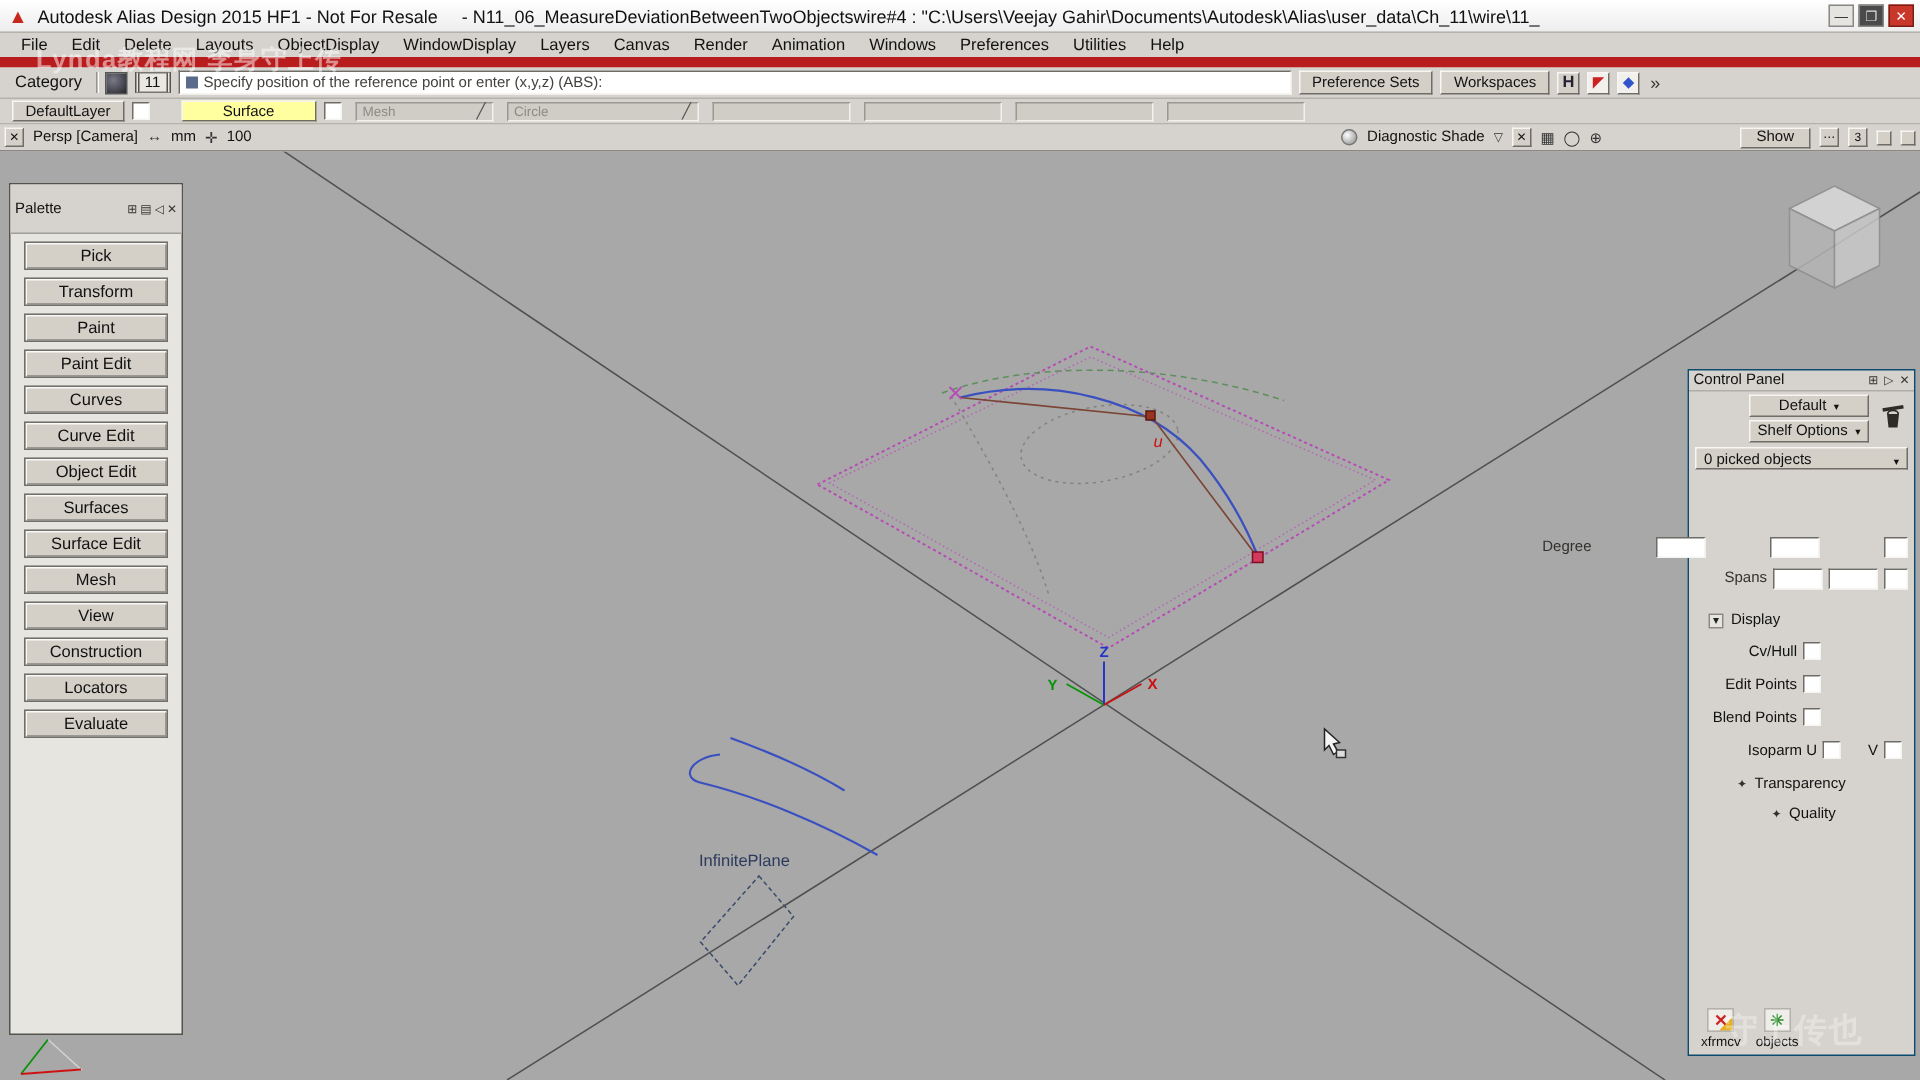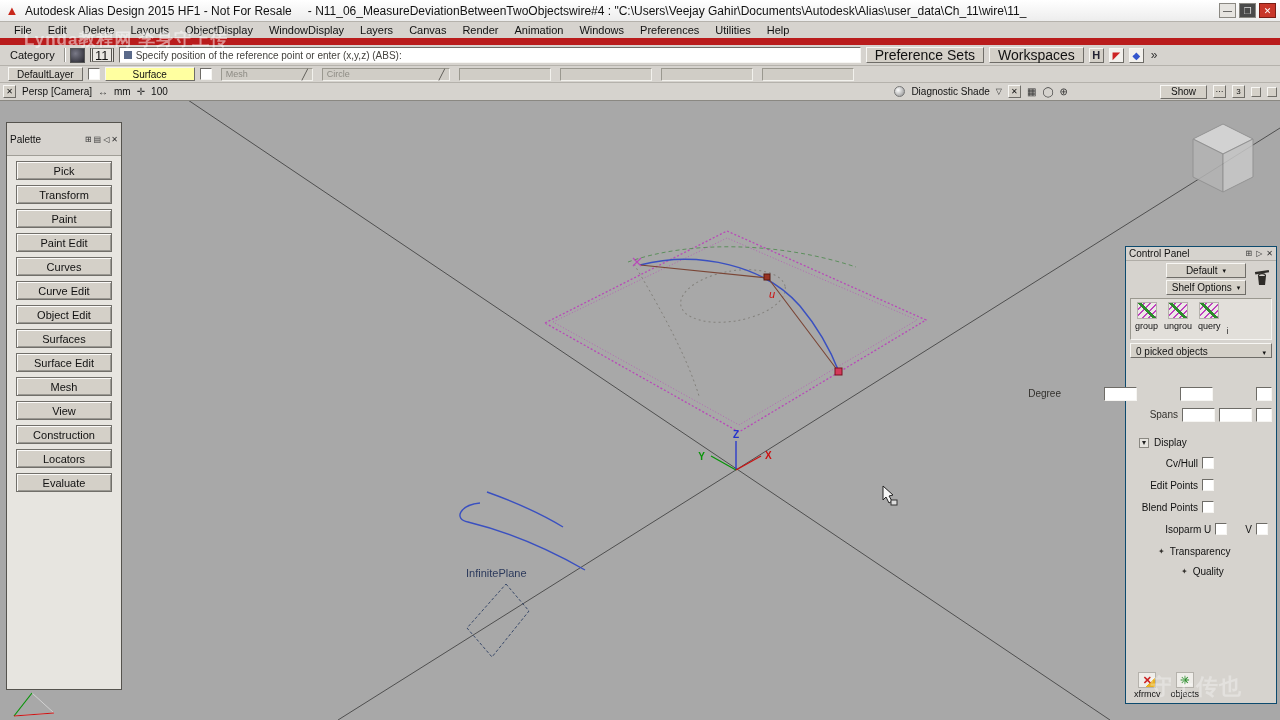--- a/index.html
+++ b/index.html
@@ -28,38 +28,38 @@
   
   .toolbar2 { height:21px; background:var(--chrome,#d6d3ce); display:flex; align-items:center;
     padding:0 6px; gap:5px; border-bottom:1px solid #b5b2ac; }
   .tb-label { padding:1px 4px; }
   .vsep { width:1px; height:14px; background:#96948e; box-shadow:1px 0 0 #fff; }
   .tb-icon { width:15px; height:15px; display:flex; align-items:center; justify-content:center;
     background:#d4d0c8; border:1px solid; border-color:#f7f6f3 #6f6d68 #6f6d68 #f7f6f3; font-size:10px; }
   .tb-icon.dark-icon { background:radial-gradient(circle at 35% 35%,#7a7a88,#26262e); border-color:#555; }
   .history-box { height:14px; min-width:24px; display:flex; align-items:center; justify-content:center;
     background:#e9e7e2; border:1px solid #77756f; border-left:3px double #55534e; border-right:3px double #55534e;
-    font-size:13px; }
+    font-size:10px; }
   .prompt-field { flex:1; max-width:742px; height:16px; background:#fff; border:1px solid;
     border-color:#6e6c67 #f6f5f2 #f6f5f2 #6e6c67; display:flex; align-items:center; gap:4px;
     padding:0 4px; font-size:10px; color:#44423e; overflow:hidden; white-space:nowrap; }
   .prompt-icon { width:8px; height:8px; background:#5a6a8a; flex:0 0 auto; }
-  .tb-btn { height:16px; padding:0 8px; display:flex; align-items:center; font-size:14px;
+  .tb-btn { height:16px; padding:0 8px; display:flex; align-items:center; font-size:10px;
     background:#d4d0c8; border:1px solid; border-color:#f7f6f3 #6f6d68 #6f6d68 #f7f6f3; }
   .tb-icon.hglyph { font-weight:bold; font-size:11px; color:#223; }
   .tb-icon.icon-red { color:#c22; background:#f2f0ec; }
   .tb-icon.icon-blue { color:#35c; background:#f2f0ec; }
   .expand-arrows { font-size:12px; color:#333; padding:0 2px; }
 
   
   .layerbar { height:17px; background:var(--chrome,#d6d3ce); display:flex; align-items:center;
     padding:0 8px; gap:5px; border-bottom:1px solid #b5b2ac; }
   .layer-btn { height:14px; padding:0 8px; min-width:70px; display:flex; align-items:center; justify-content:center;
     font-size:10px; background:#d4d0c8; border:1px solid; border-color:#f7f6f3 #6f6d68 #6f6d68 #f7f6f3; }
-  .layer-btn.surface { background:var(--accent-yellow,#ffffa0); min-width:90px; margin-left:0; }
+  .layer-btn.surface { background:var(--accent-yellow,#ffffa0); min-width:90px; margin-left:16px; }
   .cb { width:12px; height:12px; background:#fff; border:1px solid; border-color:#6e6c67 #f6f5f2 #f6f5f2 #6e6c67;
     display:inline-block; flex:0 0 auto; }
   .layer-slot { height:13px; width:92px; margin-left:4px; background:#d0cdc6; border:1px solid;
     border-color:#9a988f #f2f1ed #f2f1ed #9a988f; display:flex; align-items:center; justify-content:space-between;
     padding:0 4px; font-size:9px; color:#8d8b84; }
   .layer-slot.wide { width:128px; }
   .slot-slash { color:#55534e; font-size:10px; }
 
   
   .viewportbar { height:18px; background:var(--chrome,#d6d3ce); display:flex; align-items:center;
@@ -122,21 +122,21 @@
     background-image:linear-gradient(45deg, transparent 44%, #2a8a2a 44%, #2a8a2a 56%, transparent 56%),
       repeating-linear-gradient(-45deg, #c040c0 0 1.5px, transparent 1.5px 4.5px); }
   .shelf-label { font-size:9px; }
   .shelf-more { font-size:9px; margin-top:24px; color:#333; }
   .cp-picked { margin:3px 4px 0; height:15px; background:#d4d0c8; border:1px solid;
     border-color:#f7f6f3 #6f6d68 #6f6d68 #f7f6f3; display:flex; align-items:flex-end;
     padding:0 5px; justify-content:space-between; }
   .cp-picked .arr { font-size:7px; }
   .cp-fieldrow { display:flex; align-items:center; justify-content:flex-end; gap:4px;
     padding-right:4px; height:15px; }
-  .cp-fieldrow.first { margin-top:28px;gap:43px; }
+  .cp-fieldrow.first { margin-top:44px;gap:43px; }
   .cp-fieldrow + .cp-fieldrow { margin-top:6px; }
   .cp-flabel { color:#33312d; }
   .cp-input { width:33px; height:14px; background:#fff; border:1px solid;
     border-color:#6e6c67 #f6f5f2 #f6f5f2 #6e6c67; font-size:10px; padding:0 2px; }
   .cp-input.edge { width:16px; }
   .cp-display-header { margin-top:15px; padding-left:13px; display:flex; align-items:center; gap:5px; }
   .disp-toggle { font-size:8px; color:#222; border:1px solid #8a8882; width:10px; height:10px;
     display:flex; align-items:center; justify-content:center; background:#e6e4df; }
   .cp-checkrow { display:flex; align-items:center; justify-content:flex-end; gap:4px;
     height:14px; margin-top:8px; padding-right:62px; }
@@ -349,35 +349,20 @@
         <span class="arr">▾</span>
       </div>
     </div>
     <div class="bucket">
       <svg width="16" height="20" viewBox="0 0 16 20">
           <path d="M4 8 L12 8 L11 17 L5 17 Z" fill="#2e2c28"></path>
           <path d="M4.5 8 A3.5 2.4 0 0 1 11.5 8" fill="none" stroke="#2e2c28" stroke-width="1.2"></path>
           <rect x="1" y="3" width="14" height="2.4" fill="#2e2c28" transform="rotate(-9 8 4)"></rect>
         </svg>
     </div>
-    <div class="cp-shelf">
-      <div class="shelf-item">
-        <div class="mini-icon"></div>
-        <span class="shelf-label">group</span>
-      </div>
-      <div class="shelf-item">
-        <div class="mini-icon"></div>
-        <span class="shelf-label">ungrou</span>
-      </div>
-      <div class="shelf-item">
-        <div class="mini-icon"></div>
-        <span class="shelf-label">query</span>
-      </div>
-      <span class="shelf-more">i</span>
-    </div>
     <div class="cp-picked">
       <span>0 picked objects</span>
       <span class="arr">▾</span>
     </div>
     <div class="cp-fieldrow first">
       <span class="cp-flabel">Degree</span>
       <input class="cp-input" style="">
       <input class="cp-input" style="">
       <input class="cp-input edge" style="">
     </div>

